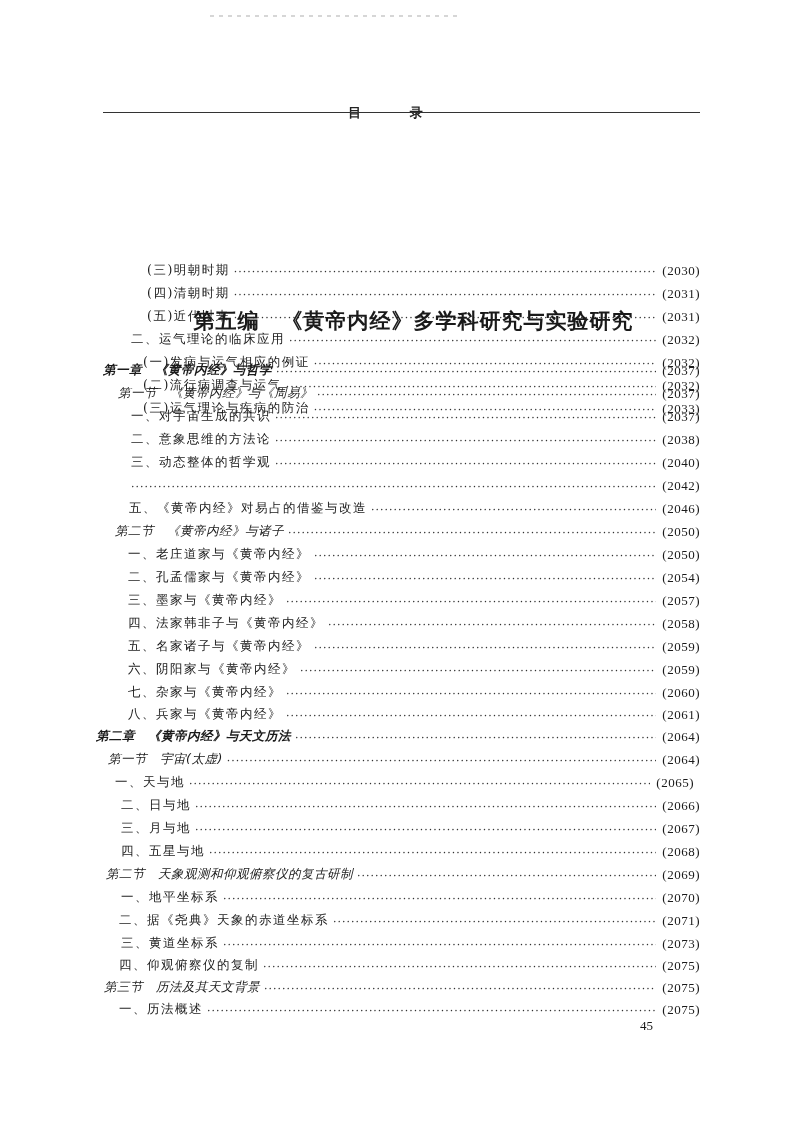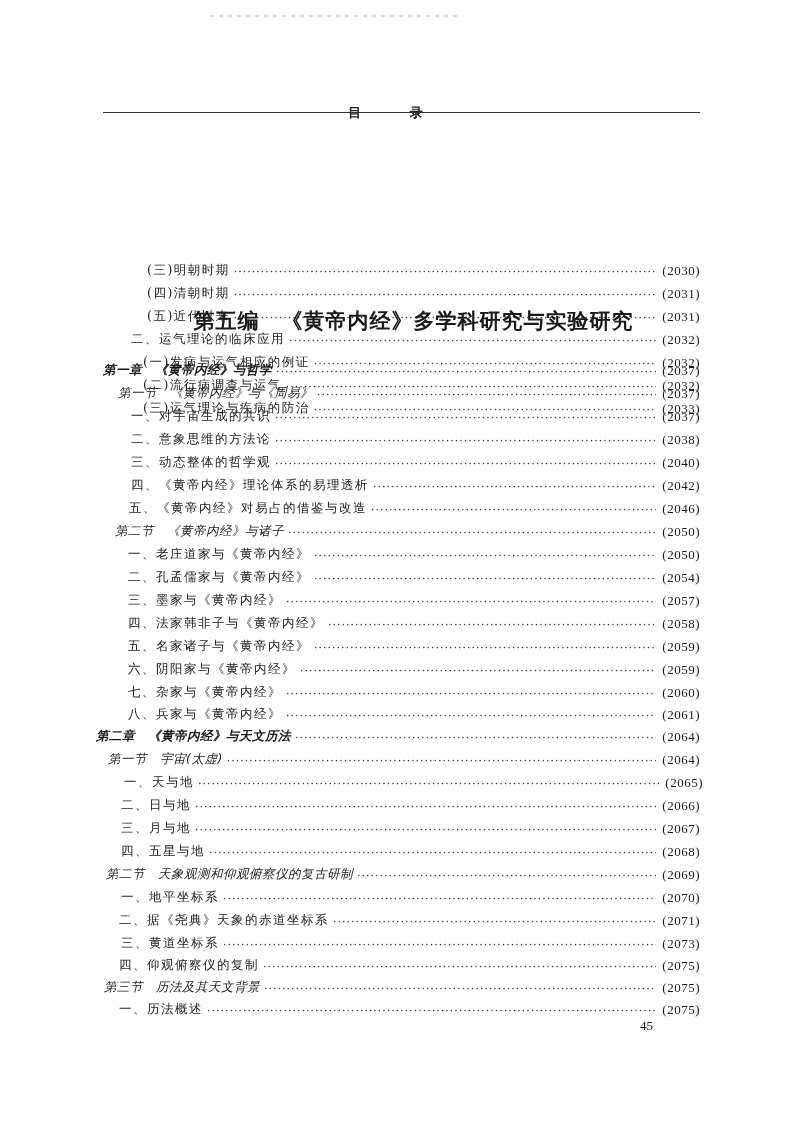--- a/index.html
+++ b/index.html
@@ -124,21 +124,20 @@
     <span class="label">二、意象思维的方法论</span>
       <span class="leader"></span>
       <span class="page">(2038)</span>
   </div>
   <div class="row item" style="top:449px;left:131px;width:569px">
     <span class="label">三、动态整体的哲学观</span>
       <span class="leader"></span>
       <span class="page">(2040)</span>
   </div>
   <div class="row item" style="top:472px;left:131px;width:569px">
-    <span class="label">四、《黄帝内经》理论体系的易理透析</span>
       <span class="leader"></span>
       <span class="page">(2042)</span>
   </div>
   <div class="row item" style="top:495px;left:129px;width:571px">
     <span class="label">五、《黄帝内经》对易占的借鉴与改造</span>
       <span class="leader"></span>
       <span class="page">(2046)</span>
   </div>
   <div class="row section" style="top:518px;left:115px;width:585px">
     <span class="label">第二节　《黄帝内经》与诸子</span>
@@ -189,21 +188,21 @@
   <div class="row chapter" style="top:723px;left:96px;width:604px">
     <span class="label">第二章　《黄帝内经》与天文历法</span>
       <span class="leader"></span>
       <span class="page">(2064)</span>
   </div>
   <div class="row section" style="top:746px;left:108px;width:592px">
     <span class="label">第一节　宇宙(太虚)</span>
       <span class="leader"></span>
       <span class="page">(2064)</span>
   </div>
-  <div class="row item" style="top:769px;left:124px;width:579px">
+  <div class="row item" style="top:769px;left:115px;width:579px">
     <span class="label">一、天与地</span>
       <span class="leader"></span>
       <span class="page">(2065)</span>
   </div>
   <div class="row item" style="top:792px;left:121px;width:579px">
     <span class="label">二、日与地</span>
       <span class="leader"></span>
       <span class="page">(2066)</span>
   </div>
   <div class="row item" style="top:815px;left:121px;width:579px">

